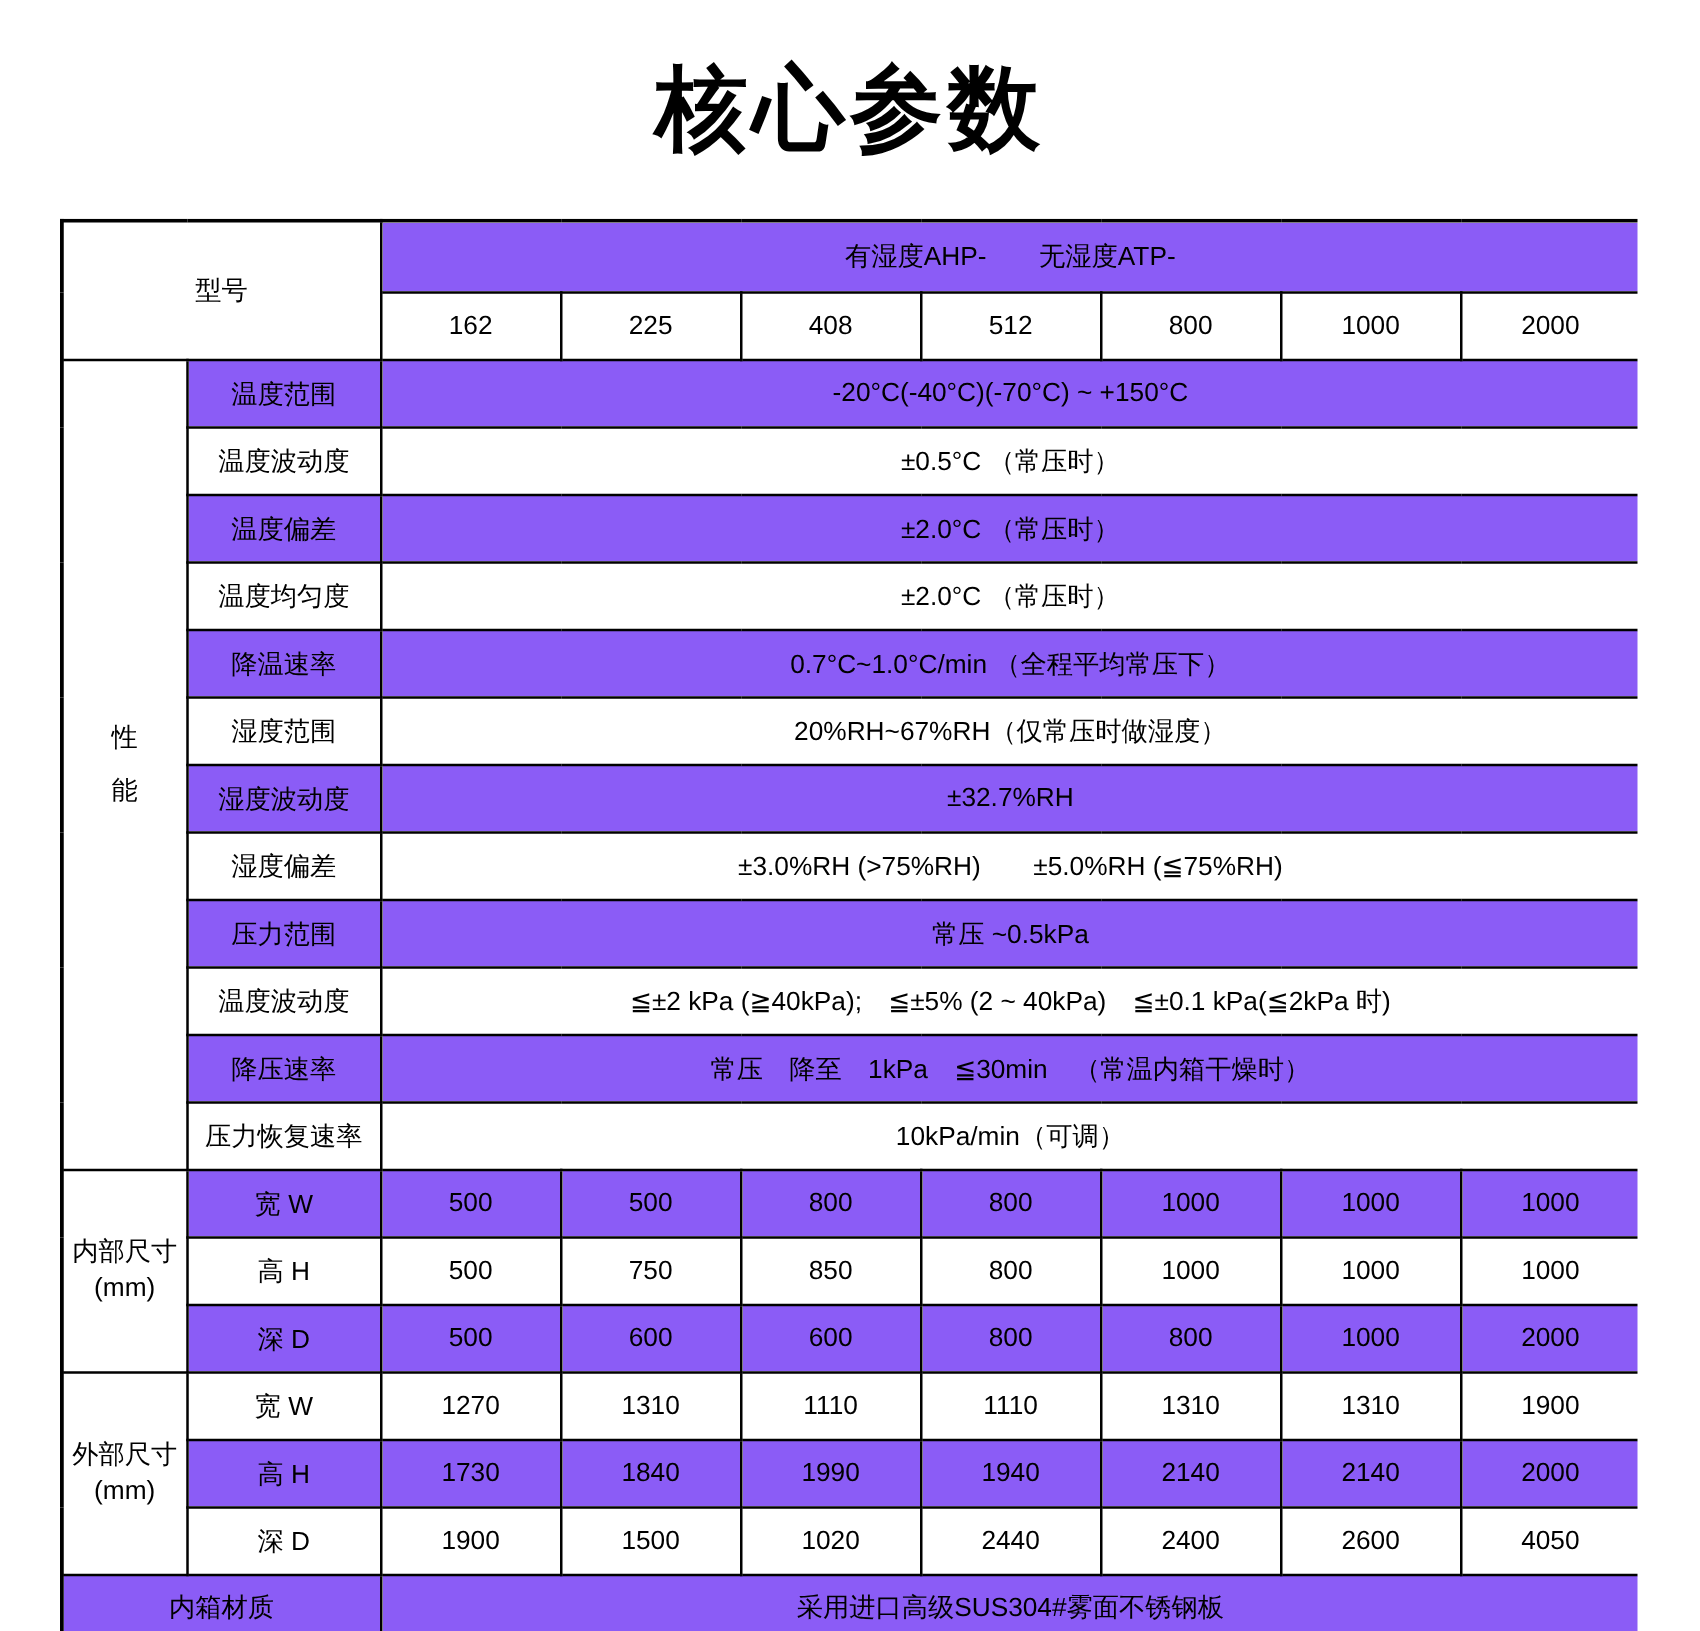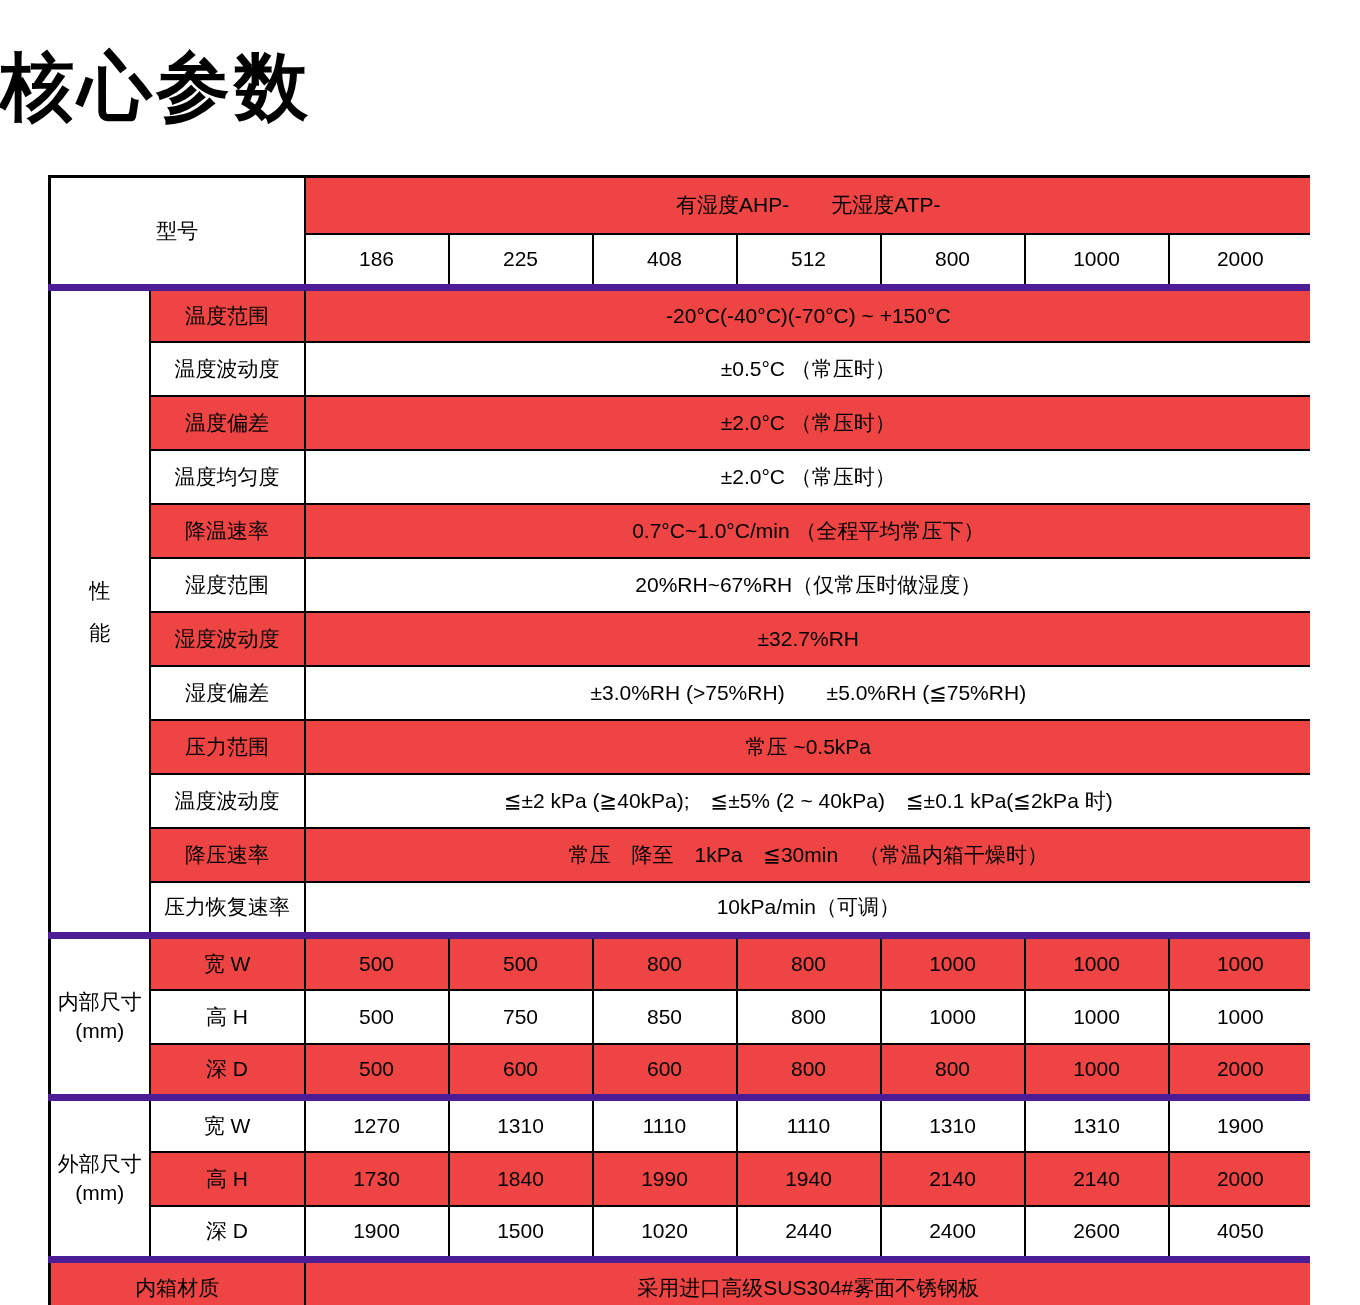--- a/index.html
+++ b/index.html
@@ -2,41 +2,41 @@
 <html><head>
 <meta charset="utf-8">
 <style>
   html,body{margin:0;padding:0;}
   body{
     width:1360px;height:1305px;background:#ffffff;overflow:hidden;position:relative;
     font-family:"Liberation Sans","DejaVu Sans",sans-serif;color:#000;
   }
   .title{
     position:absolute;top:38px;left:0;width:1360px;
-    font-size:74px;font-weight:900;letter-spacing:4px;color:#000;
+    text-align:center;font-size:74px;font-weight:900;letter-spacing:4px;color:#000;
   }
   .table-wrap{
     position:absolute;left:48px;top:175px;width:1262px;height:1130px;overflow:hidden;
   }
   table{
     border-collapse:collapse;table-layout:fixed;width:1262px;
     border:3px solid #000;
   }
   td{
     border:2px solid #000;text-align:center;vertical-align:middle;
     font-size:21px;padding:0 4px;background:#ffffff;
     overflow:hidden;white-space:nowrap;
   }
   tr{height:54px;}
   tr.hdr1{height:57px;}
-  tr.shade td{background:#ef4444;}
+  tr.shade td{background:#8b5cf6;}
   td.white-cell{background:#ffffff !important;margin-top:24px;}
   .vlabel{line-height:2.0;}
   .glabel{line-height:1.35;white-space:normal;}
-  td.sec-top{border-top:7px solid #4c1d95;}
+  td.sec-top{border-top:1px solid #4c1d95;}
 </style>
 </head>
 <body>
 
 <div class="title">核心参数</div>
 
 <div class="table-wrap">
 <table>
   <colgroup>
     <col style="width:100px">
@@ -49,21 +49,21 @@
         <col style="width:144px">
         <col style="width:144px">
   </colgroup>
 
   <tbody>
         <tr class="hdr1 shade">
     <td colspan="2" rowspan="2" class="white-cell">型号</td>
     <td colspan="7">有湿度AHP-　　无湿度ATP-</td>
   </tr>
   <tr>
-    <td>186</td>
+    <td>162</td>
     <td>225</td>
     <td>408</td>
     <td>512</td>
     <td>800</td>
     <td>1000</td>
     <td>2000</td>
   </tr>
 
   <tr class="shade">
     <td rowspan="12" class="white-cell sec-top">

